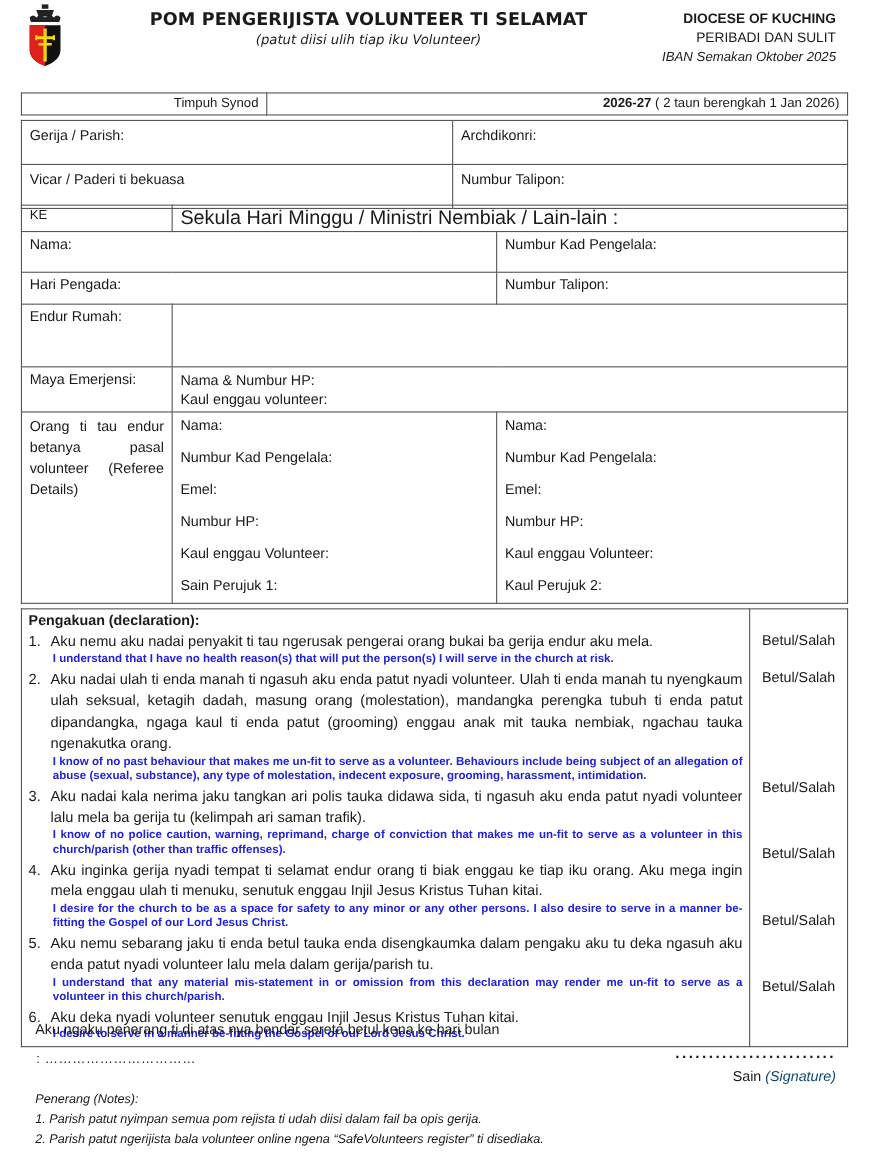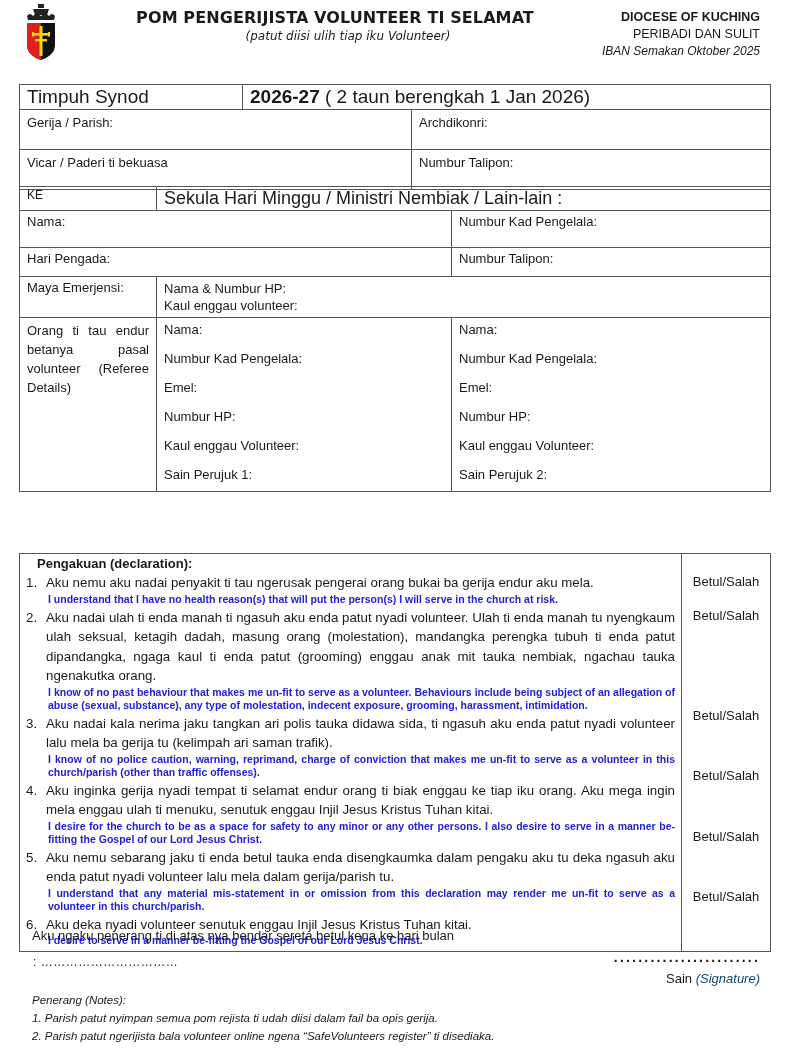--- a/index.html
+++ b/index.html
@@ -4,39 +4,39 @@
 <style>
   html, body { margin:0; padding:0; background:#fff; }
   body { width:800px; height:1057px; position:relative; overflow:hidden;
          font-family:"Liberation Sans", sans-serif; color:#1a1a1a; }
   .abs { position:absolute; }
 
   
   .logo { left:24px; top:3px; width:34px; height:58px; }
   .title { left:110px; top:8px; width:450px; text-align:center; font-weight:bold;
            font-size:16px; font-family:"DejaVu Sans", sans-serif; letter-spacing:0.1px; }
-  .subtitle { left:123px; top:29px; width:450px; text-align:center; font-style:italic;
+  .subtitle { left:110px; top:29px; width:450px; text-align:center; font-style:italic;
               font-size:12px; font-family:"DejaVu Sans", sans-serif; }
   .hdr-right { right:40px; top:9px; text-align:right; font-size:12.5px; line-height:17px; }
   .hdr-right .d1 { font-weight:bold; }
   .hdr-right .d3 { font-style:italic; font-size:12px;margin-left:36px; }
 
   
   table { border-collapse:collapse; position:absolute; left:19px; width:752px; table-layout:fixed; }
   td { border:1.3px solid #555; vertical-align:top; padding:3px 7px; font-size:13px; }
-  .t-synod td { padding:1px 7px; font-size:19px; height:17px; }
+  .t-synod td { padding:1px 7px; font-size:12px; height:17px;text-align:right; }
   .t-synod .val b { font-weight:bold; }
   .t-parish td { height:31px; padding-top:5px; }
   .t-person td { font-size:13px; }
   .lbl-just { text-align:justify; text-align-last:left; }
   .ref-line { height:29px; line-height:17px; }
 
   
   .t-decl td { padding:2px 6px; }
-  .decl-title { font-weight:bold; font-size:13px; margin-bottom:2px;margin-left:11px; }
+  .decl-title { font-weight:bold; font-size:13px; margin-bottom:2px; }
   .decl-item { position:relative; padding-left:10px; font-size:13.3px; line-height:19.5px; }
   .decl-item .num { position:absolute; left:0; top:0; }
   .decl-item .iban { display:block; padding-left:10px; text-align:justify; text-align-last:left; }
   .decl-item .en { display:block; padding-left:12px; color:#1f22d9; font-weight:bold;
                    font-size:10.5px; line-height:13px; margin-bottom:2px; text-align:justify; text-align-last:left; }
   .bs { text-align:center; font-size:13px; }
   .bs div { position:absolute; left:0; width:100%; }
 
   .affirm { left:32px; top:928px; font-size:13px; }
   .dots-left { left:33px; top:955px; font-size:12px; letter-spacing:0.5px; }
@@ -116,20 +116,24 @@
     <td colspan="2" style="padding:1px 7px;font-size:18px">Sekula Hari Minggu / Ministri Nembiak / Lain-lain :</td>
   </tr>
   <tr style="height:37px">
     <td colspan="2">Nama:</td>
     <td>Numbur Kad Pengelala:</td>
   </tr>
   <tr style="height:29px">
     <td colspan="2">Hari Pengada:</td>
     <td>Numbur Talipon:</td>
   </tr>
+  <tr style="height:57px">
+    <td>Endur Rumah:</td>
+    <td colspan="2"></td>
+  </tr>
   <tr style="height:39px">
     <td>Maya Emerjensi:</td>
     <td colspan="2" style="line-height:17px">
       <div>Nama &amp; Numbur HP:</div>
       <div>Kaul enggau volunteer:</div>
     </td>
   </tr>
   <tr style="height:174px">
     <td class="lbl-just" style="line-height:19px">Orang ti tau endur betanya pasal volunteer (Referee Details)</td>
     <td>
@@ -139,21 +143,21 @@
       <div class="ref-line">Numbur HP:</div>
       <div class="ref-line">Kaul enggau Volunteer:</div>
       <div class="ref-line" style="height:20px">Sain Perujuk 1:</div>
     </td>
     <td>
       <div class="ref-line">Nama:</div>
       <div class="ref-line">Numbur Kad Pengelala:</div>
       <div class="ref-line">Emel:</div>
       <div class="ref-line">Numbur HP:</div>
       <div class="ref-line">Kaul enggau Volunteer:</div>
-      <div class="ref-line" style="height:20px">Sain Perujuk 2:</div>
+      <div class="ref-line" style="height:20px">Kaul Perujuk 2:</div>
     </td>
   </tr>
 </tbody>
   </table>
 
 <table class="t-decl" style="top:553px;height:365px;">
   <colgroup>
       <col style="width:662px">
       <col>
     </colgroup>

